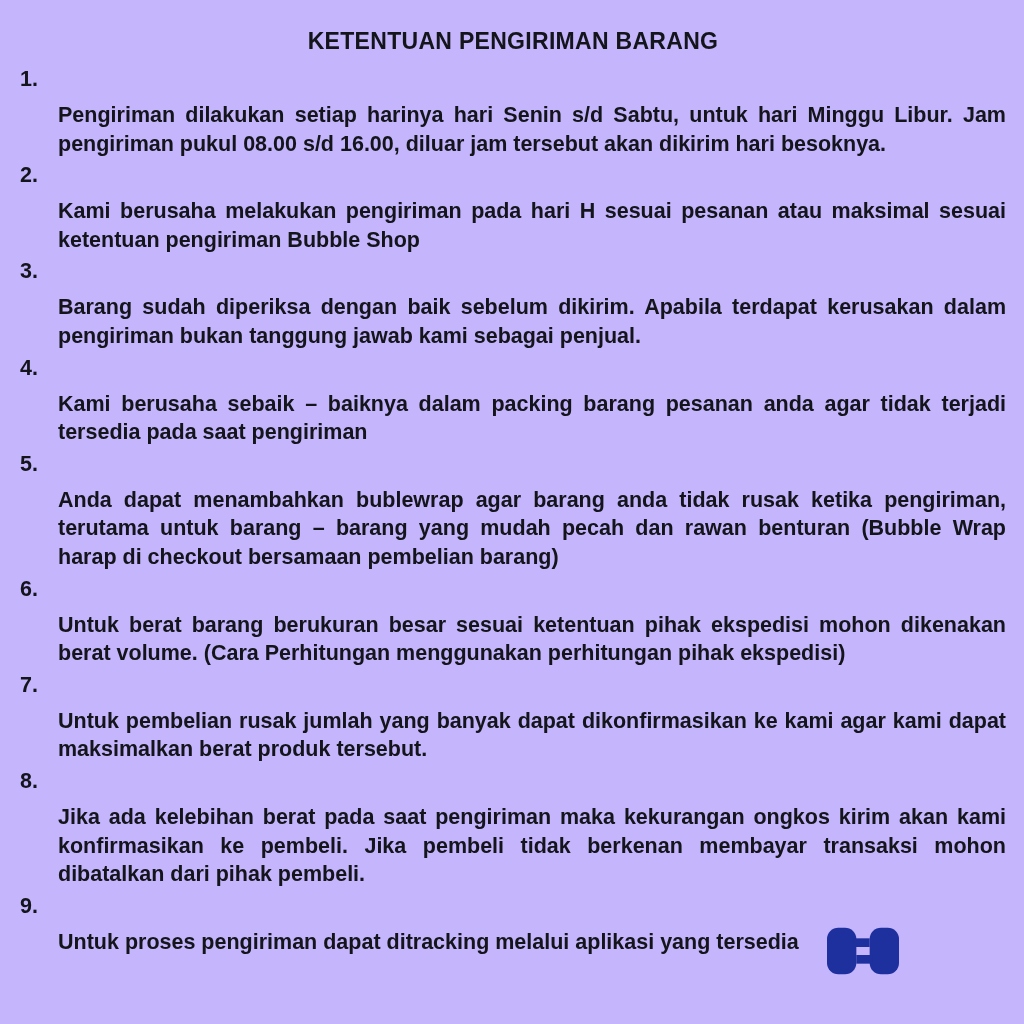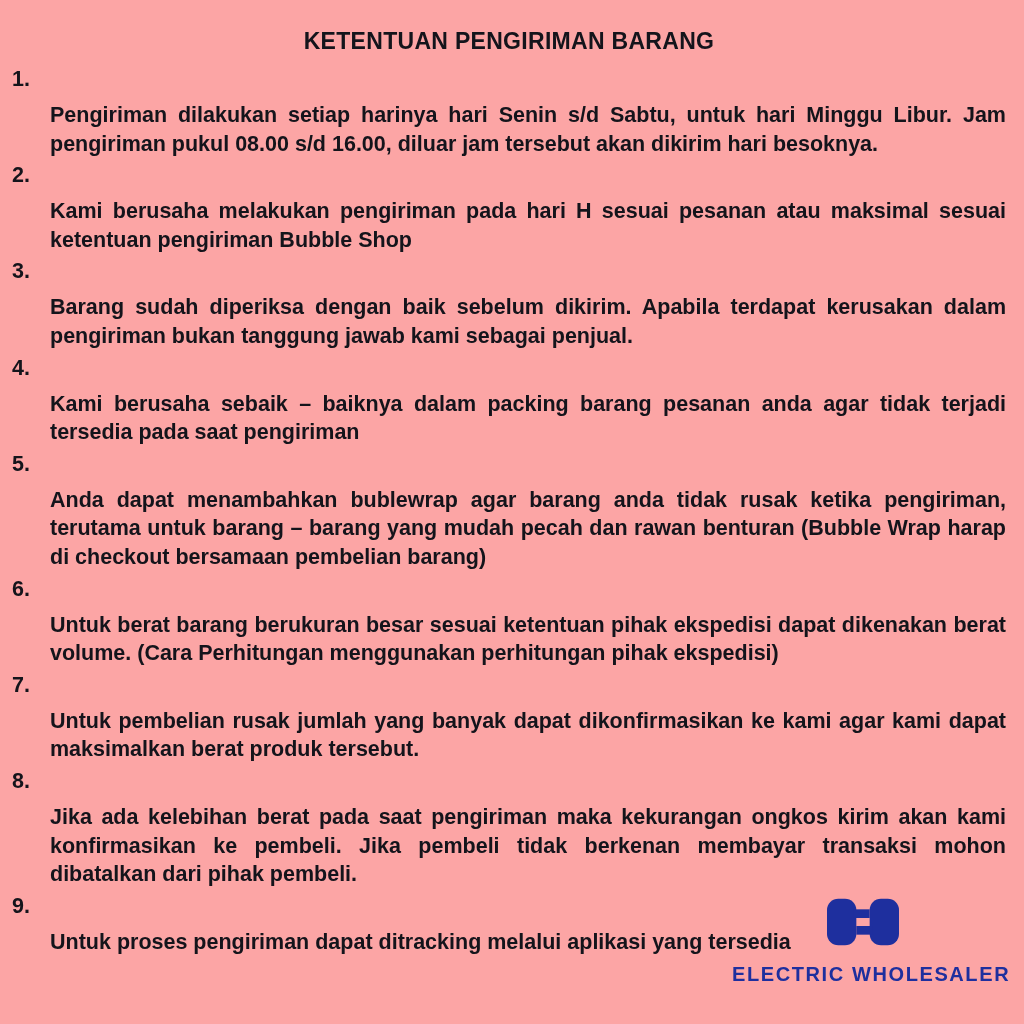--- a/index.html
+++ b/index.html
@@ -8,22 +8,22 @@
     width: 1024px;
     height: 1024px;
     font-family: "Liberation Sans", sans-serif;
     color: #14141b;
     overflow: hidden;
   }
   .page {
     position: relative;
     width: 1024px;
     height: 1024px;
-    padding: 28px 18px 0 12px;
-    background: #fca5a5;
+    padding: 28px 18px 0 20px;
+    background: #c4b5fd;
   }
   .doc-title {
     text-align: center;
     font-weight: bold;
     font-size: 23px;
     letter-spacing: 0.3px;
     margin-bottom: 10px;
     color: #14141b;
   }
   .terms-list {
@@ -95,21 +95,21 @@
       <span class="term-text">Kami berusaha sebaik – baiknya dalam packing barang pesanan anda agar tidak terjadi tersedia pada saat pengiriman</span>
     </div>
 
     <div class="term-item">
       <span class="term-num">5.</span>
       <span class="term-text">Anda dapat menambahkan bublewrap agar barang anda tidak rusak ketika pengiriman, terutama untuk barang – barang yang mudah pecah dan rawan benturan (Bubble Wrap harap di checkout bersamaan pembelian barang)</span>
     </div>
 
     <div class="term-item">
       <span class="term-num">6.</span>
-      <span class="term-text">Untuk berat barang berukuran besar sesuai ketentuan pihak ekspedisi dapat dikenakan berat volume. (Cara Perhitungan menggunakan perhitungan pihak ekspedisi)</span>
+      <span class="term-text">Untuk berat barang berukuran besar sesuai ketentuan pihak ekspedisi mohon dikenakan berat volume. (Cara Perhitungan menggunakan perhitungan pihak ekspedisi)</span>
     </div>
 
     <div class="term-item">
       <span class="term-num">7.</span>
       <span class="term-text">Untuk pembelian rusak jumlah yang banyak dapat dikonfirmasikan ke kami agar kami dapat maksimalkan berat produk tersebut.</span>
     </div>
 
     <div class="term-item">
       <span class="term-num">8.</span>
       <span class="term-text">Jika ada kelebihan berat pada saat pengiriman maka kekurangan ongkos kirim akan kami konfirmasikan ke pembeli. Jika pembeli tidak berkenan membayar transaksi mohon dibatalkan dari pihak pembeli.</span>
@@ -126,16 +126,15 @@
     <span class="plug-icon-wrap">
       <svg width="80" height="62" viewBox="0 0 120 90" xmlns="http://www.w3.org/2000/svg" aria-hidden="true">
         <g fill="#1e2f9e">
           <rect x="6" y="10" width="44" height="70" rx="17"></rect>
           <rect x="70" y="10" width="44" height="70" rx="17"></rect>
           <rect x="46" y="26" width="24" height="13"></rect>
           <rect x="50" y="51" width="24" height="13"></rect>
         </g>
       </svg>
     </span>
-    <div class="brand-name">ELECTRIC WHOLESALER</div>
   </div>
 
 </div>
 
 </body></html>

